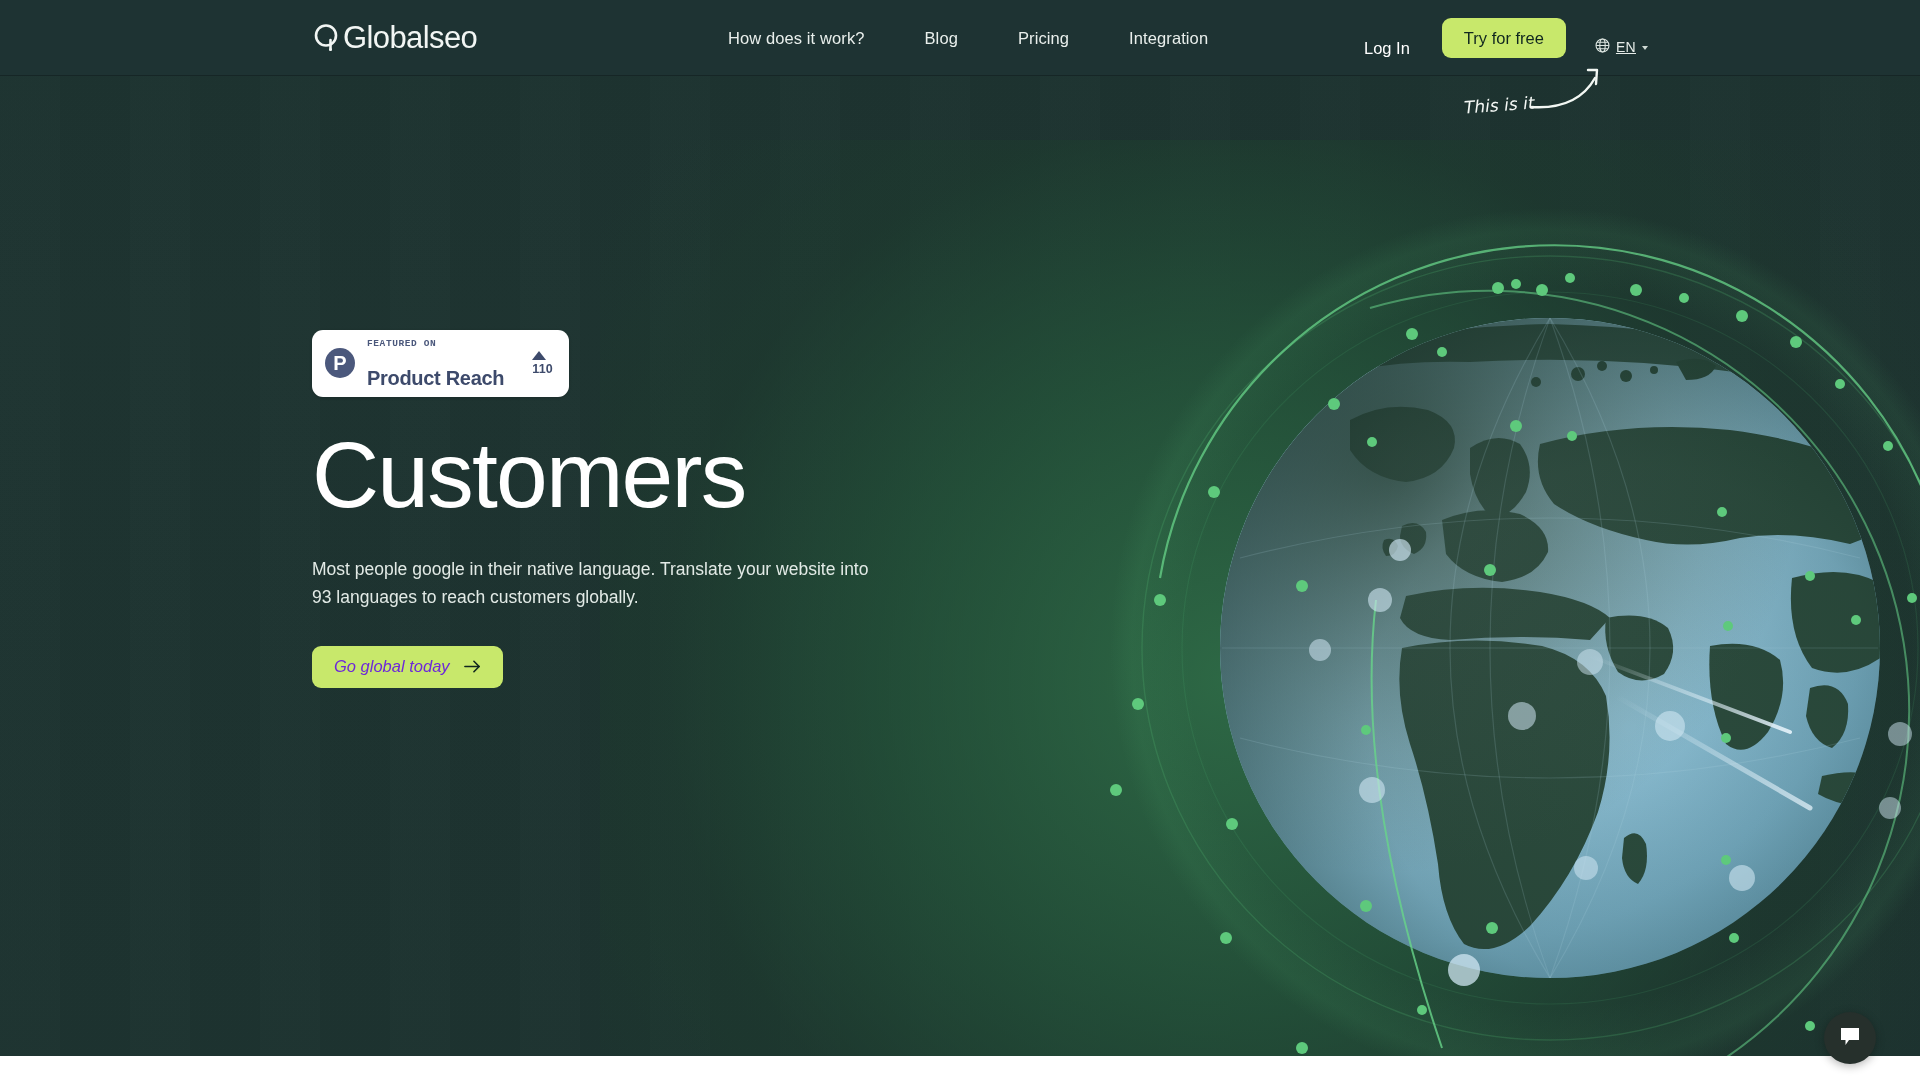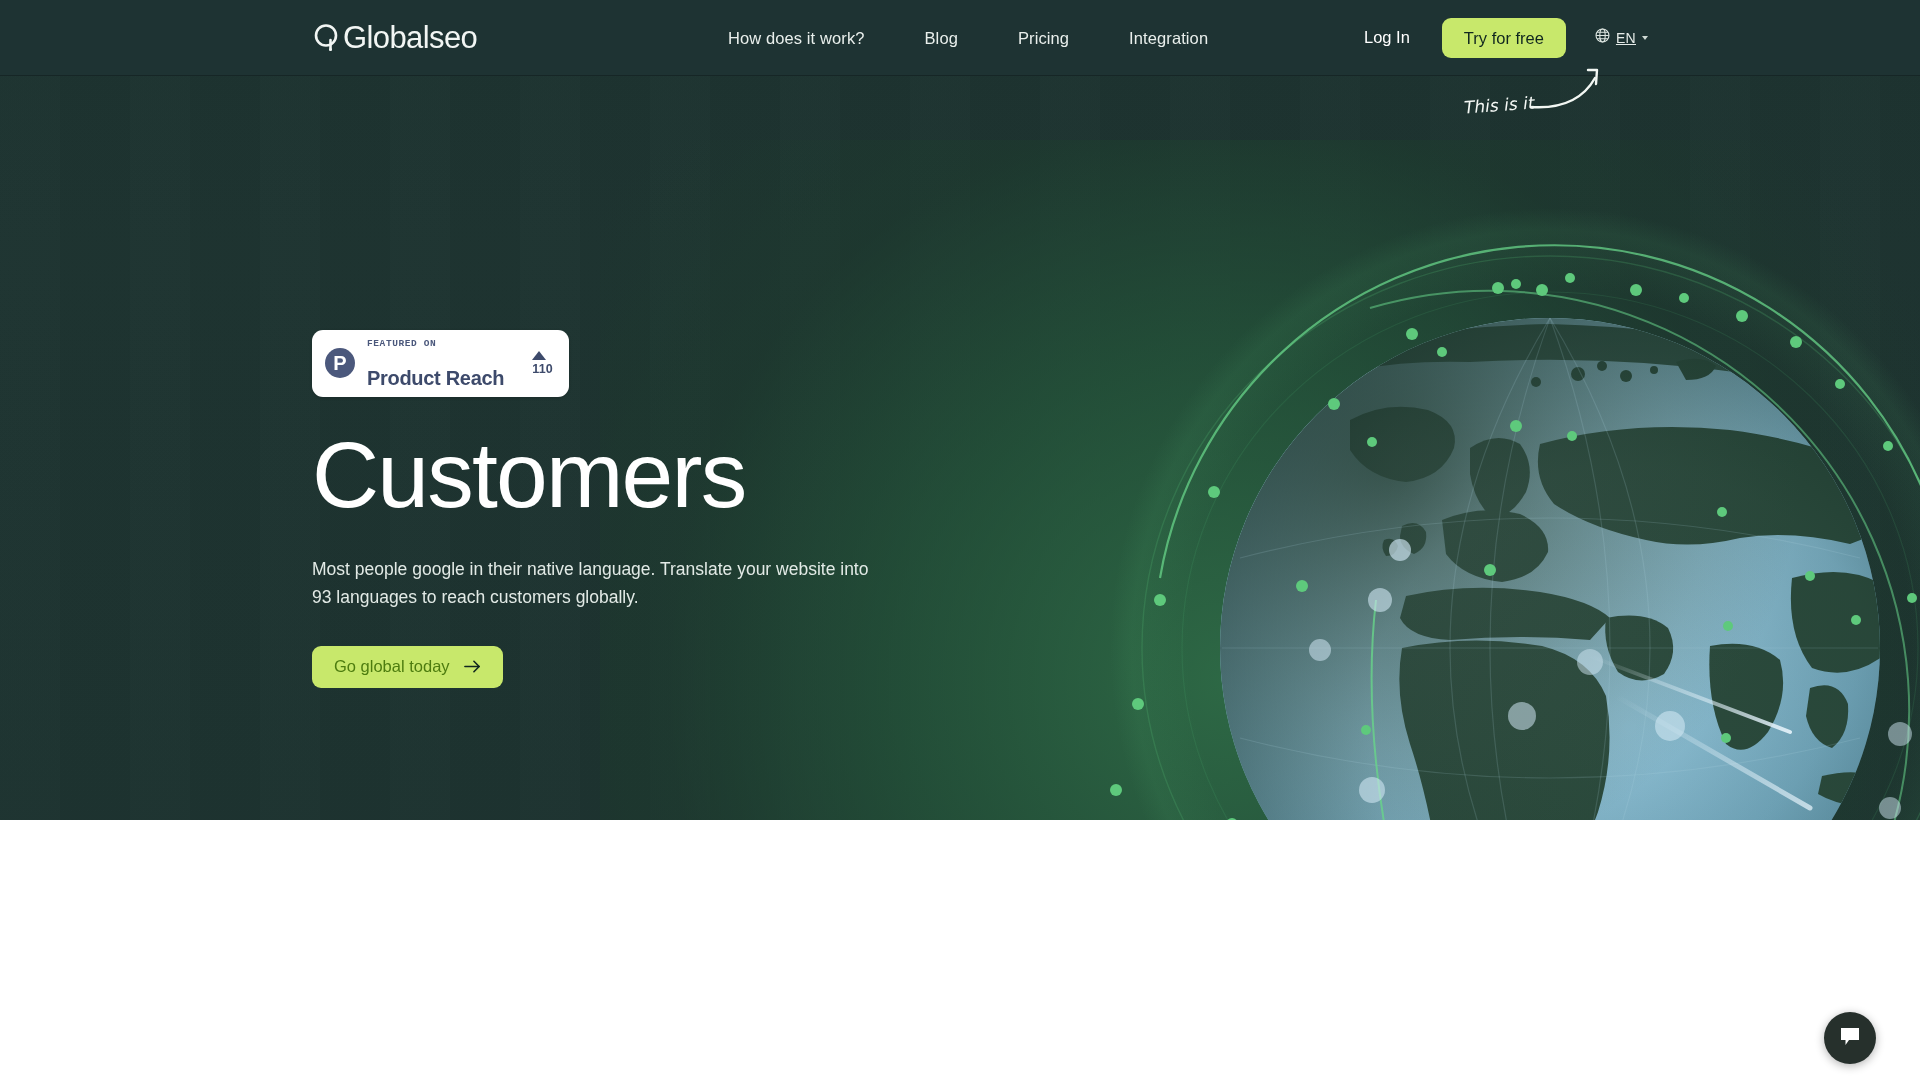--- a/index.html
+++ b/index.html
@@ -8,21 +8,21 @@
   body{
     font-family:"Liberation Sans", sans-serif;
     background:#ffffff;
     -webkit-font-smoothing:antialiased;
   }
 
   
   .page{ position:relative; width:1920px; height:1080px; }
 
   .hero{
-    position:absolute; left:0; top:0; width:1920px; height:820px;
+    position:absolute; left:0; top:0; width:1920px; height:1056px;
     background:
       linear-gradient(180deg,#1d3330 0%,#1d3330 7%,#1e3431 30%,#1d3330 100%);
     overflow:hidden;
   }
   
   .hero-stripes{
     position:absolute; inset:0;
     background:repeating-linear-gradient(90deg,
       rgba(255,255,255,0.008) 0px,
       rgba(255,255,255,0.008) 60px,
@@ -59,21 +59,21 @@
     position:absolute; left:728px; top:50%; transform:translateY(-50%);
     display:flex; align-items:center; gap:60px;
   }
   .nav a{
     font-size:16.5px; color:#e9efec; text-decoration:none; white-space:nowrap;
     font-weight:400; letter-spacing:0.1px;
   }
 
   .header-right{
     position:absolute; right:272px; top:50%; transform:translateY(-50%);
-    display:flex; align-items:center; gap:0;
+    display:flex; align-items:flex-end; gap:0;
   }
   .login{
     font-size:16.5px; color:#ffffff; text-decoration:none; margin-right:32px;
     white-space:nowrap;
   }
   .btn-try{
     background:#c8e86b; color:#10261f; border:none; border-radius:9px;
     font-size:16.5px; font-family:inherit; font-weight:500;
     padding:0 22px; height:40px; line-height:40px; cursor:pointer;
     white-space:nowrap;
@@ -140,23 +140,23 @@
   .headline span{ display:block; }
 
   .subtitle{
     margin-top:30px; width:560px;
     font-size:17.5px; line-height:1.62; color:#e2eae6; font-weight:400;
   }
 
   .btn-cta{
     margin-top:34px;
     display:inline-flex; align-items:center; gap:14px;
-    background:#c8e86b; color:#4d7c0f; border:none; border-radius:9px;
+    background:#c8e86b; color:#6d28d9; border:none; border-radius:9px;
     font-family:inherit; font-size:16.5px; font-weight:500;
-    padding:0 22px; height:42px; cursor:pointer;
+    padding:0 22px; height:42px; cursor:pointer;font-style:italic;
   }
   .btn-cta .arrow{ display:flex; align-items:center; }
 
   
   .globe-wrap{
     position:absolute; left:1050px; top:148px; width:1000px; height:1000px;
     z-index:10; pointer-events:none;
   }
 
   

